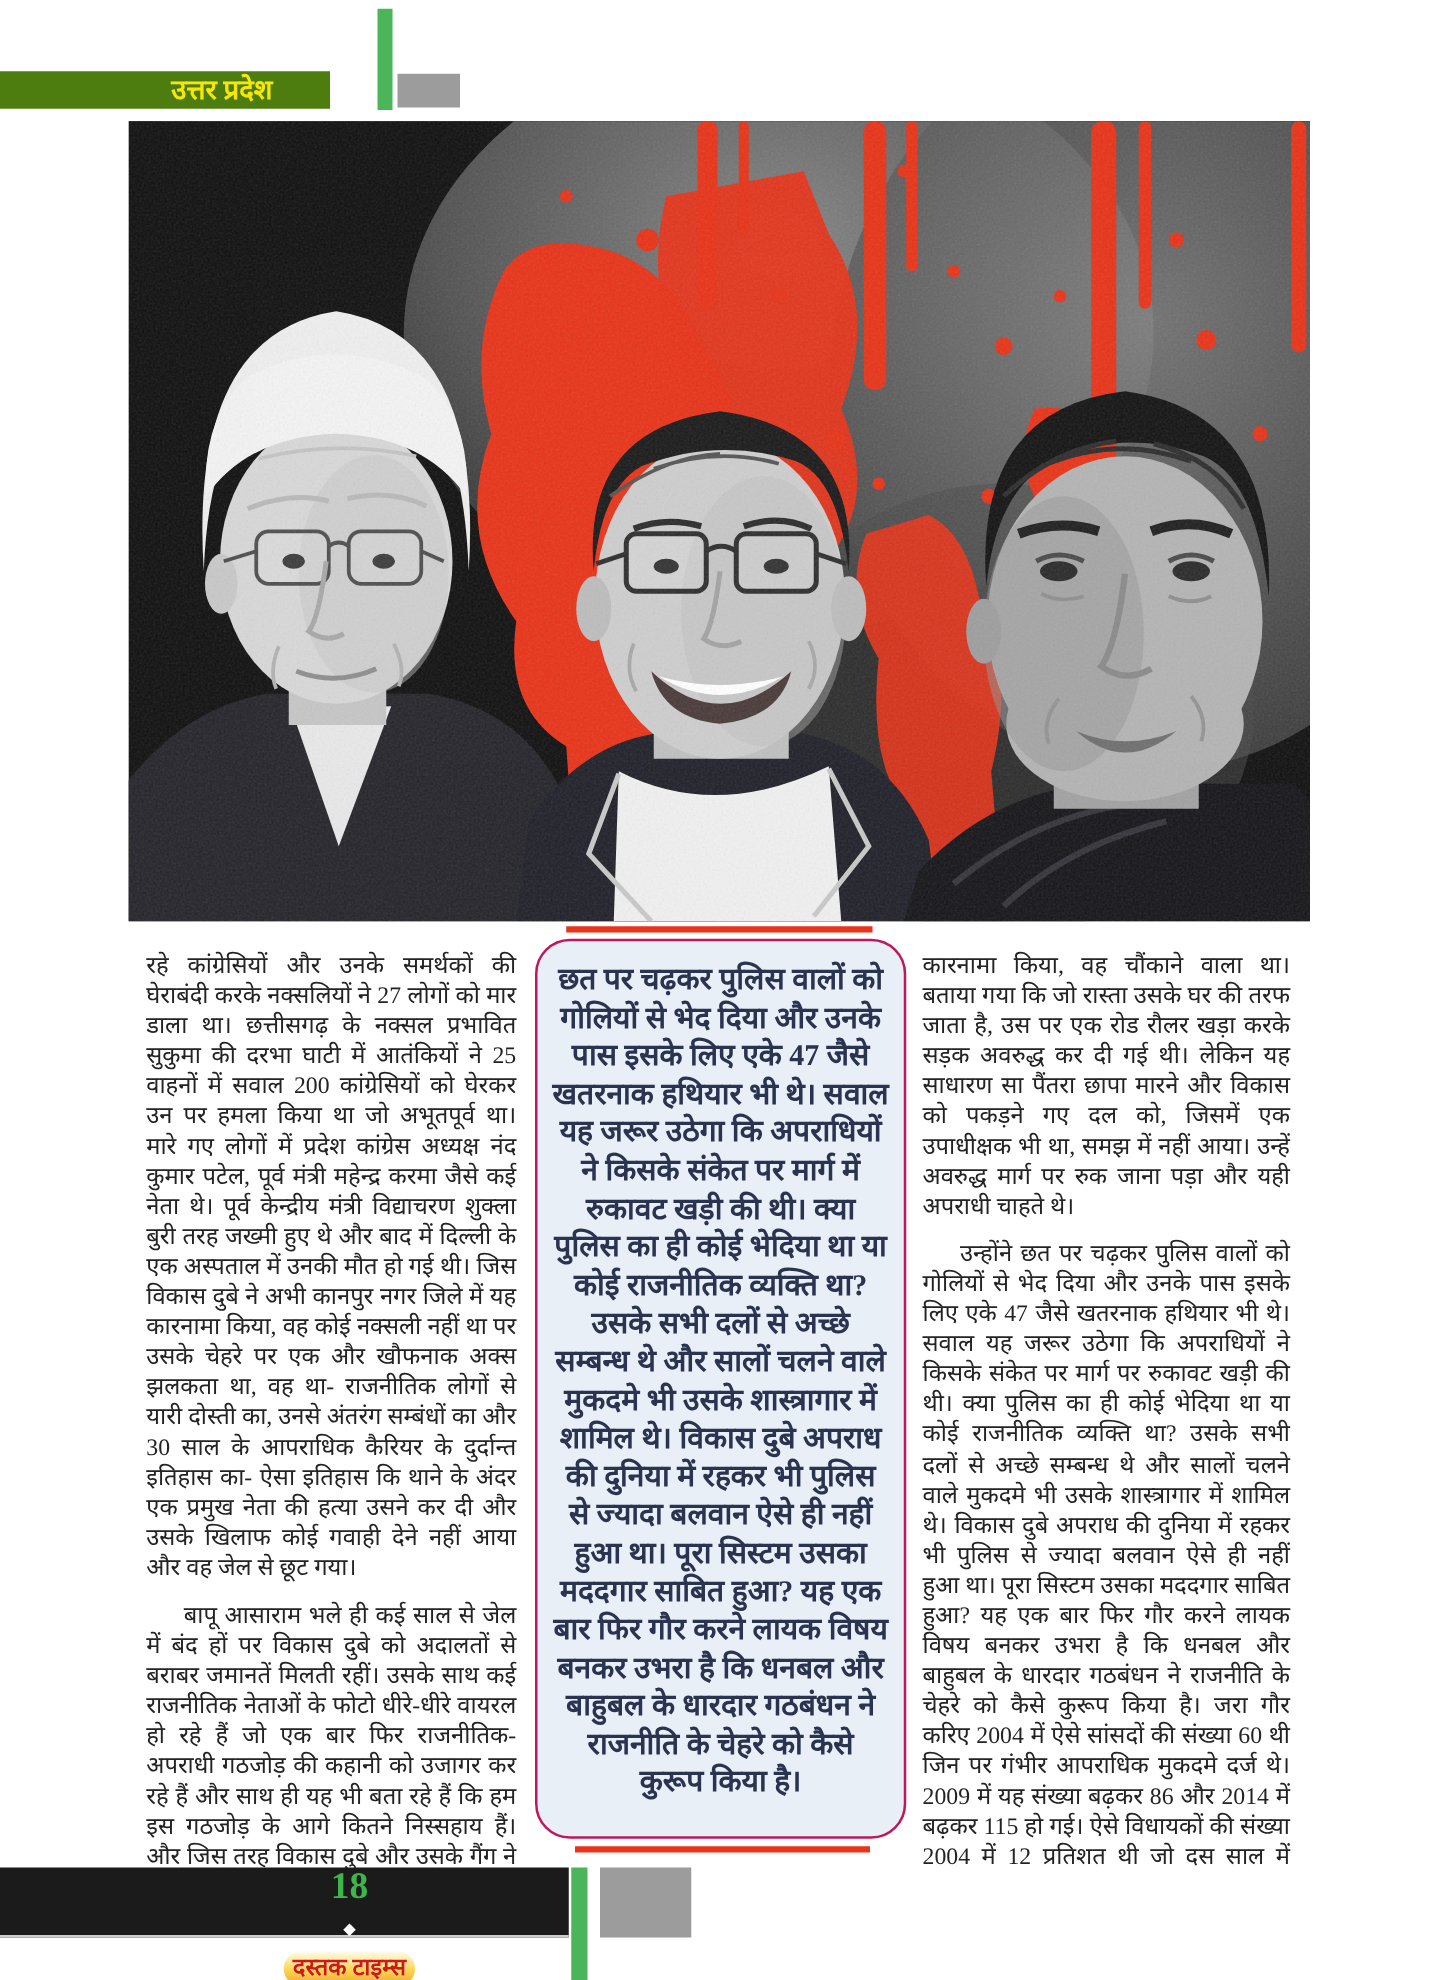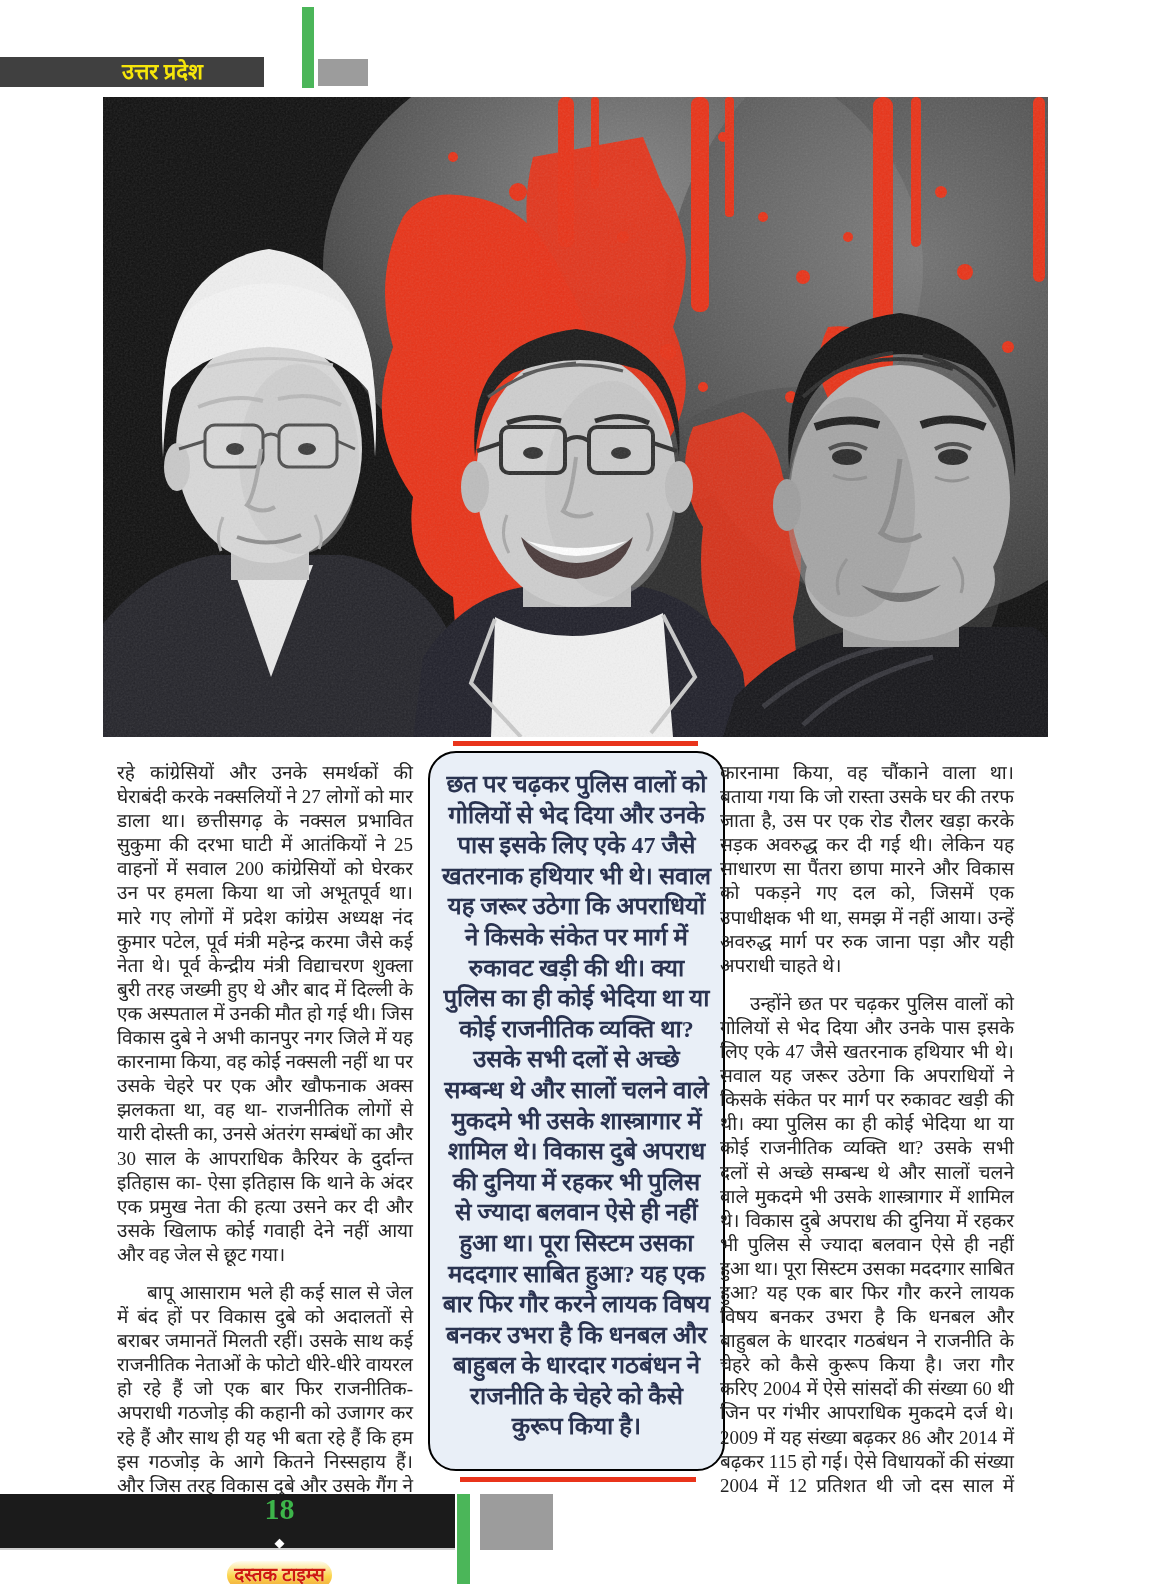--- a/index.html
+++ b/index.html
@@ -2,44 +2,44 @@
 <html><head>
 <meta charset="utf-8">
 <style>
   html,body{margin:0;padding:0;background:#ffffff;}
   #page{
     position:relative;width:1152px;height:1584px;background:#ffffff;overflow:hidden;
     font-family:"Liberation Serif","DejaVu Serif",serif;
   }
   
   .header-bar{
-    position:absolute;left:0;top:57px;width:264px;height:30px;background:#404040;
-    display:flex;align-items:center;justify-content:flex-end;padding-right:61px;box-sizing:border-box;
+    position:absolute;left:0;top:57px;width:264px;height:30px;background:#4d7c0f;
+    display:flex;align-items:center;justify-content:flex-end;padding-right:46px;box-sizing:border-box;
   }
   .header-title{color:#f6e60a;font-weight:bold;font-size:22px;line-height:1;}
   .green-bar-top{position:absolute;left:302px;top:7px;width:12px;height:81px;background:#4bb659;}
   .gray-box-top{position:absolute;left:318px;top:59px;width:50px;height:27px;background:#9c9c9c;}
   
   .photo{position:absolute;left:103px;top:97px;width:945px;height:640px;background:#0e0e0e;}
   .photo svg{display:block;width:100%;height:100%;}
   
   .col{
     position:absolute;top:747px;font-size:19px;line-height:24.1px;color:#232323;
     text-align:justify;letter-spacing:0;
   }
   .col p{margin:14px;}
   .col p + p{text-indent:30px;}
   .col-left{left:103px;width:324px;height:748px;overflow:hidden;}
-  .col-right{left:706px;width:322px;height:748px;overflow:hidden;}
+  .col-right{left:724px;width:322px;height:748px;overflow:hidden;}
   
   .pq-line-top{position:absolute;left:453px;top:741px;width:245px;height:5px;background:#e9341b;}
   .pq-line-bottom{position:absolute;left:460px;top:1477px;width:236px;height:5px;background:#e9341b;}
   .pull-quote{
     position:absolute;left:428px;top:751px;width:297px;height:720px;box-sizing:border-box;
-    background:#e9eff7;border:2px solid #000000;border-radius:28px;
+    background:#e9eff7;border:2px solid #be185d;border-radius:28px;
     padding:16px 12px;overflow:hidden;
     display:flex;align-items:flex-start;justify-content:center;
   }
   .pull-quote-text{
     font-weight:bold;color:#2a3350;font-size:24px;line-height:30.6px;text-align:center;margin:0;
   }
   
   .footer-bar{
     position:absolute;left:0;top:1494px;width:455px;height:56px;background:#1b1b1b;
     display:flex;align-items:center;padding-left:104px;box-sizing:border-box;gap:12px;

